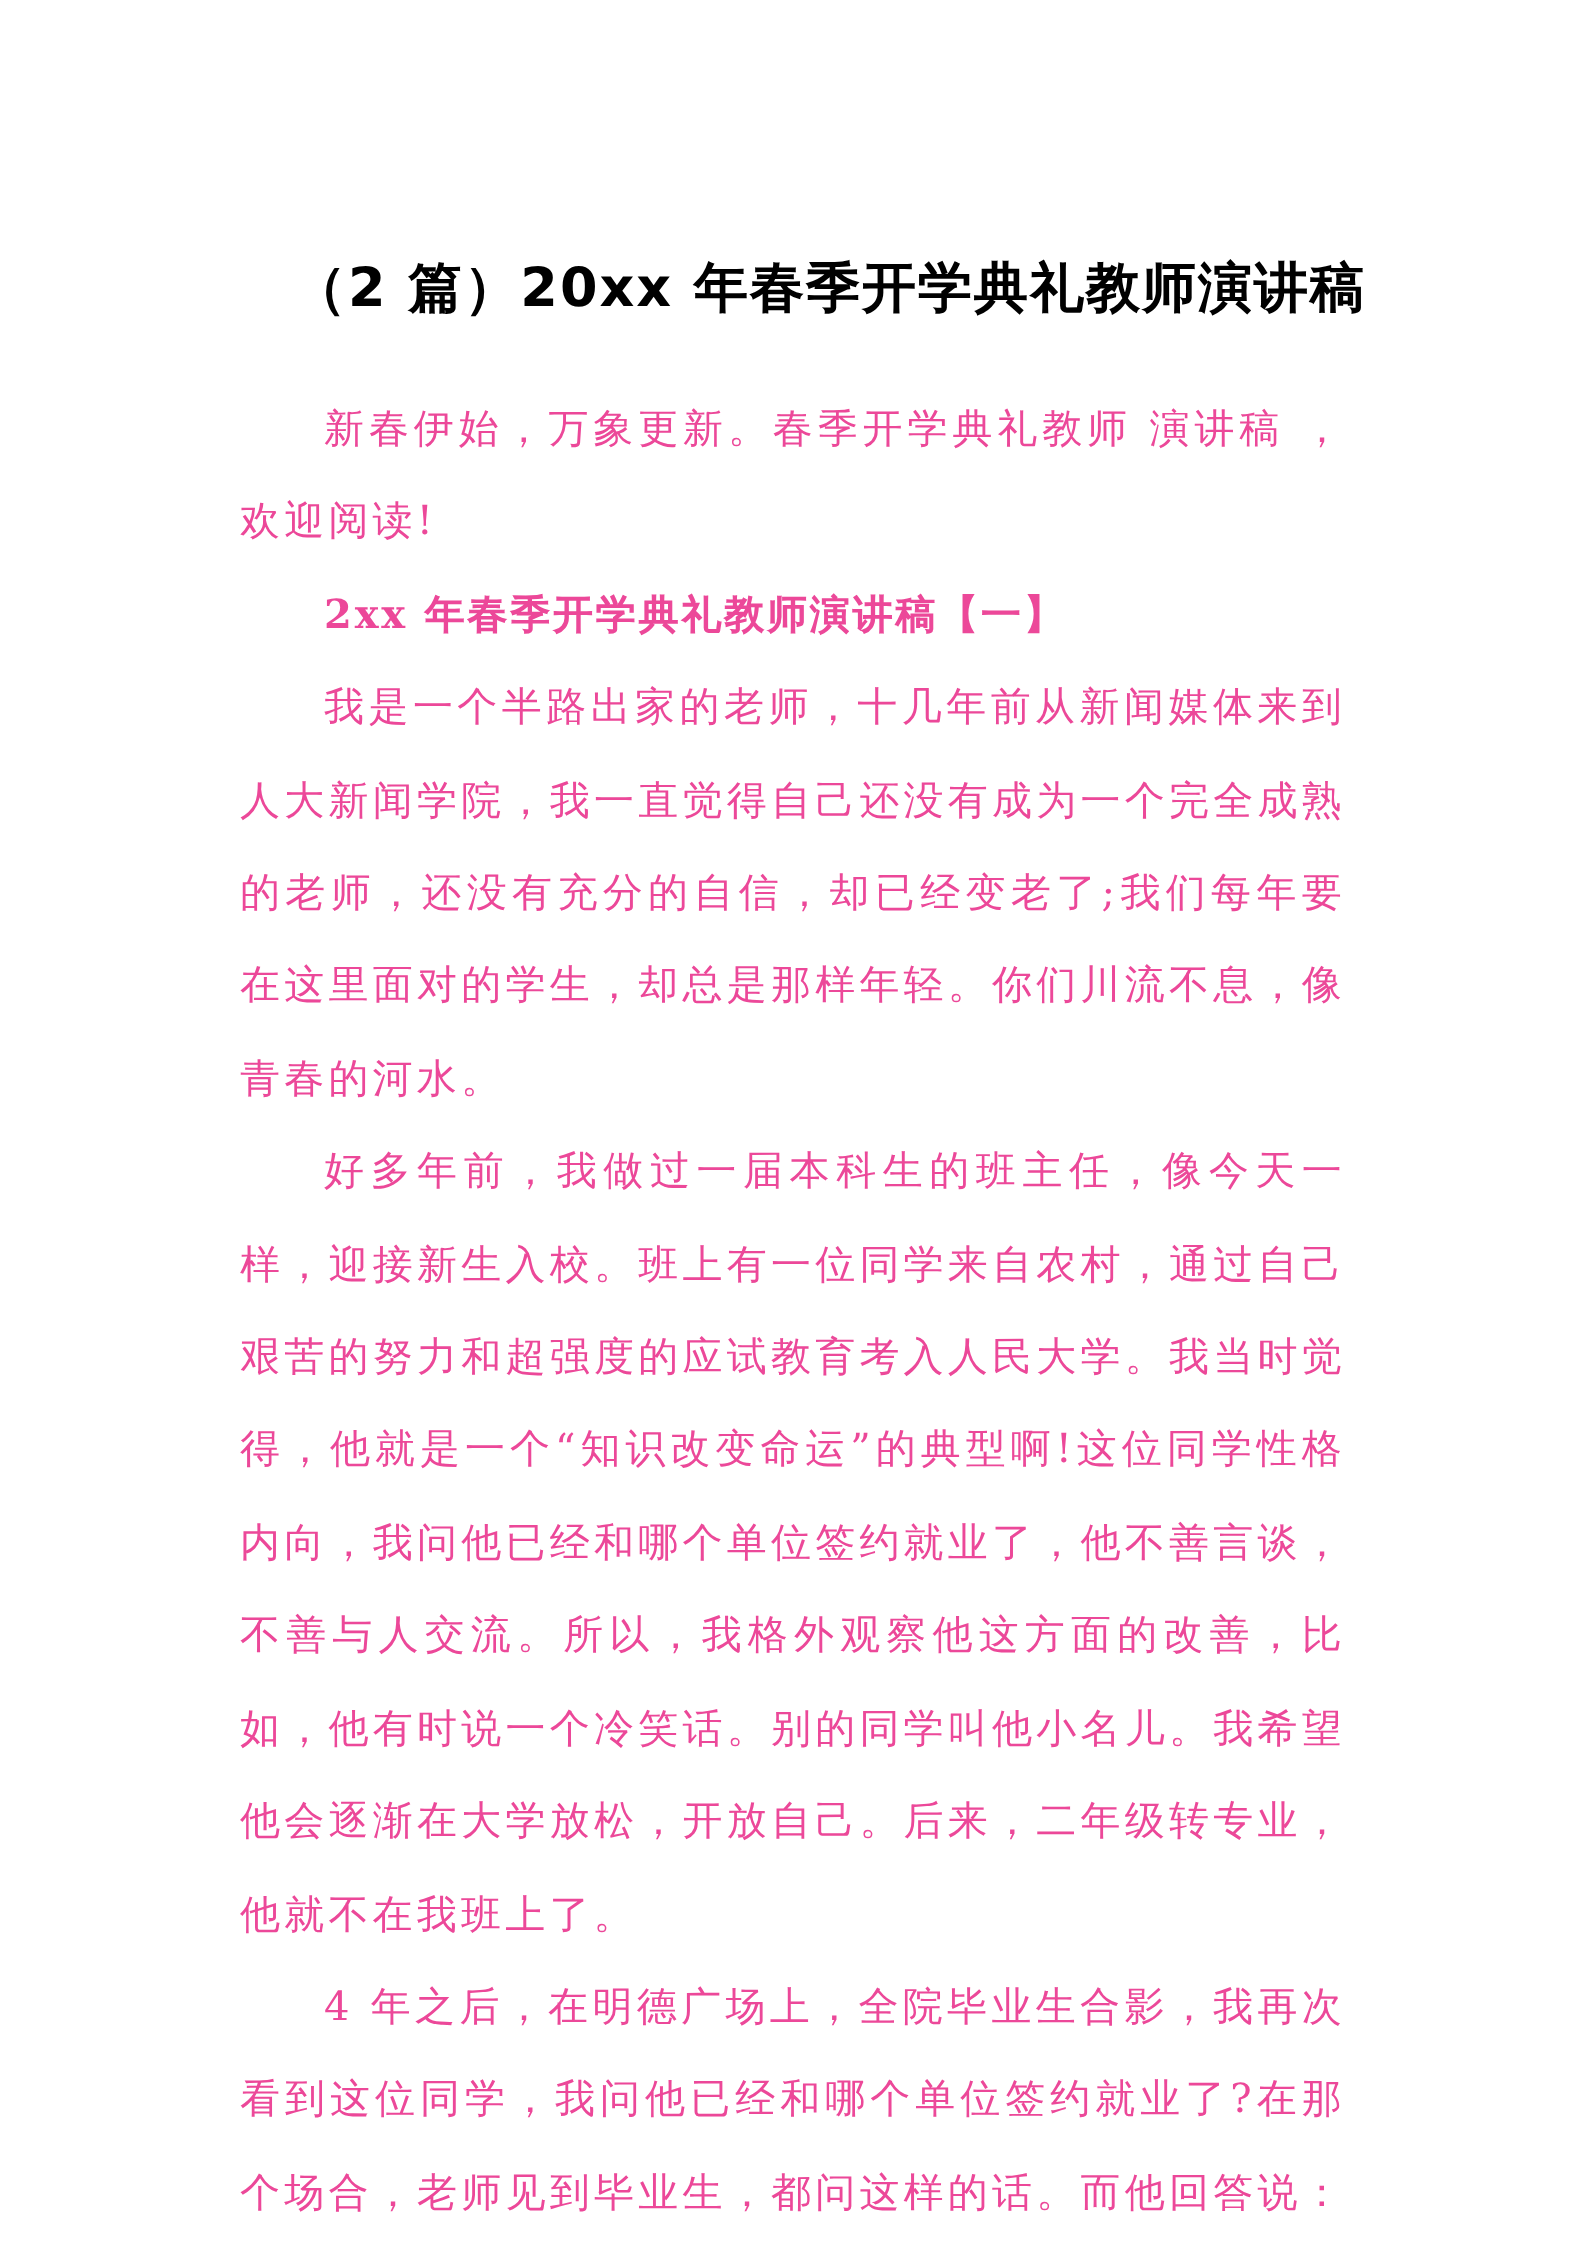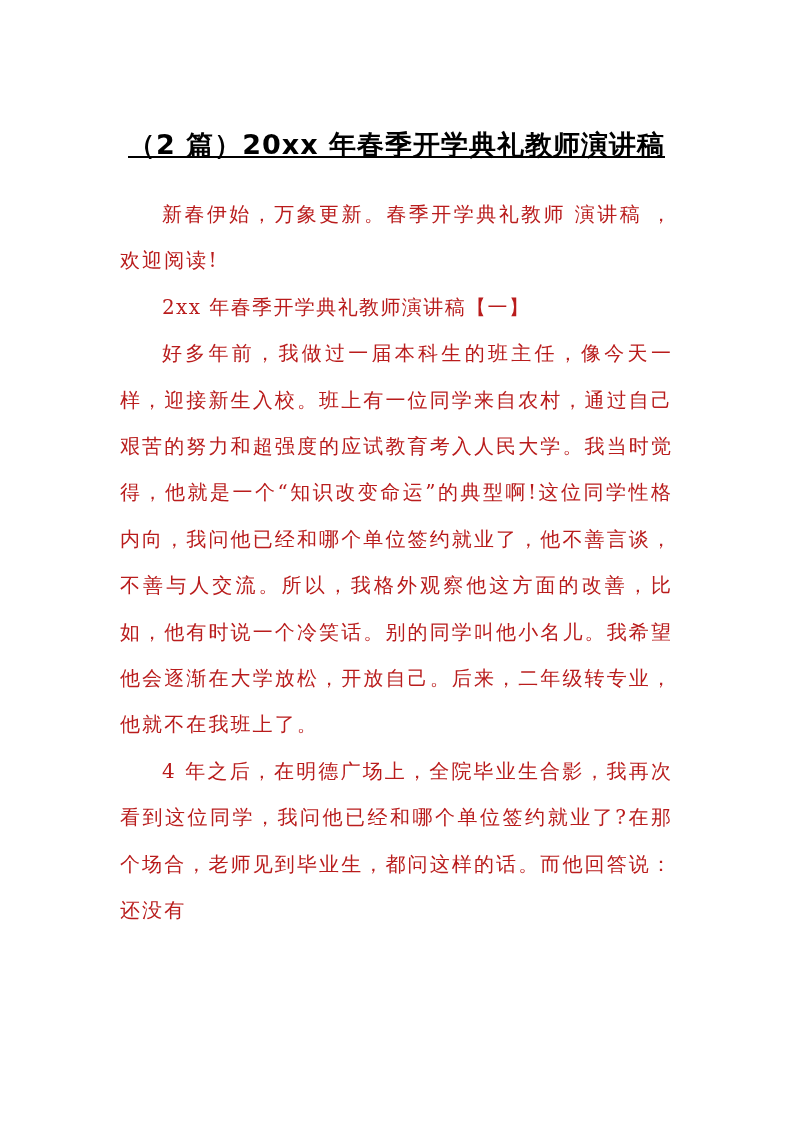--- a/index.html
+++ b/index.html
@@ -19,56 +19,57 @@
       position: absolute;
       left: 120px;
       top: 0;
       width: 553px;
     }
     .title {
       position: absolute;
       top: 122px;
       left: -10px;
       width: 573px;
-      text-align: center;
+      text-align: right;
       font-family: "DejaVu Sans", "Liberation Sans", sans-serif;
       font-weight: bold;
       font-size: 27px;
       letter-spacing: 1px;
       line-height: 46px;
       margin: 0;
       color: #000000;
-      text-decoration: underline;
     }
     .body {
       position: absolute;
       top: 191px;
       left: 0;
       width: 553px;
     }
     .para {
       margin: 0;
       font-size: 20px;
       line-height: 46.4px;
       text-indent: 42px;
       text-align: justify;
       text-align-last: left;
       letter-spacing: 2.1px;
       font-weight: 300;
-      color: #b91c1c;
+      color: #ec4899;
     }
     .para.heading {
       letter-spacing: 1.4px;
+      font-weight: bold;
     }
   </style>
 </head>
 <body>
 
 <div class="page">
   <h1 class="title">（2 篇）20xx 年春季开学典礼教师演讲稿</h1>
 
   <div class="body">
     <p class="para">新春伊始，万象更新。春季开学典礼教师 演讲稿 ，欢迎阅读!</p>
     <p class="para heading">2xx 年春季开学典礼教师演讲稿【一】</p>
+    <p class="para">我是一个半路出家的老师，十几年前从新闻媒体来到人大新闻学院，我一直觉得自己还没有成为一个完全成熟的老师，还没有充分的自信，却已经变老了;我们每年要在这里面对的学生，却总是那样年轻。你们川流不息，像青春的河水。</p>
     <p class="para">好多年前，我做过一届本科生的班主任，像今天一样，迎接新生入校。班上有一位同学来自农村，通过自己艰苦的努力和超强度的应试教育考入人民大学。我当时觉得，他就是一个“知识改变命运”的典型啊!这位同学性格内向，我问他已经和哪个单位签约就业了，他不善言谈，不善与人交流。所以，我格外观察他这方面的改善，比如，他有时说一个冷笑话。别的同学叫他小名儿。我希望他会逐渐在大学放松，开放自己。后来，二年级转专业，他就不在我班上了。</p>
     <p class="para">4 年之后，在明德广场上，全院毕业生合影，我再次看到这位同学，我问他已经和哪个单位签约就业了?在那个场合，老师见到毕业生，都问这样的话。而他回答说：还没有</p>
   </div>
 </div>
 
 </body></html>

